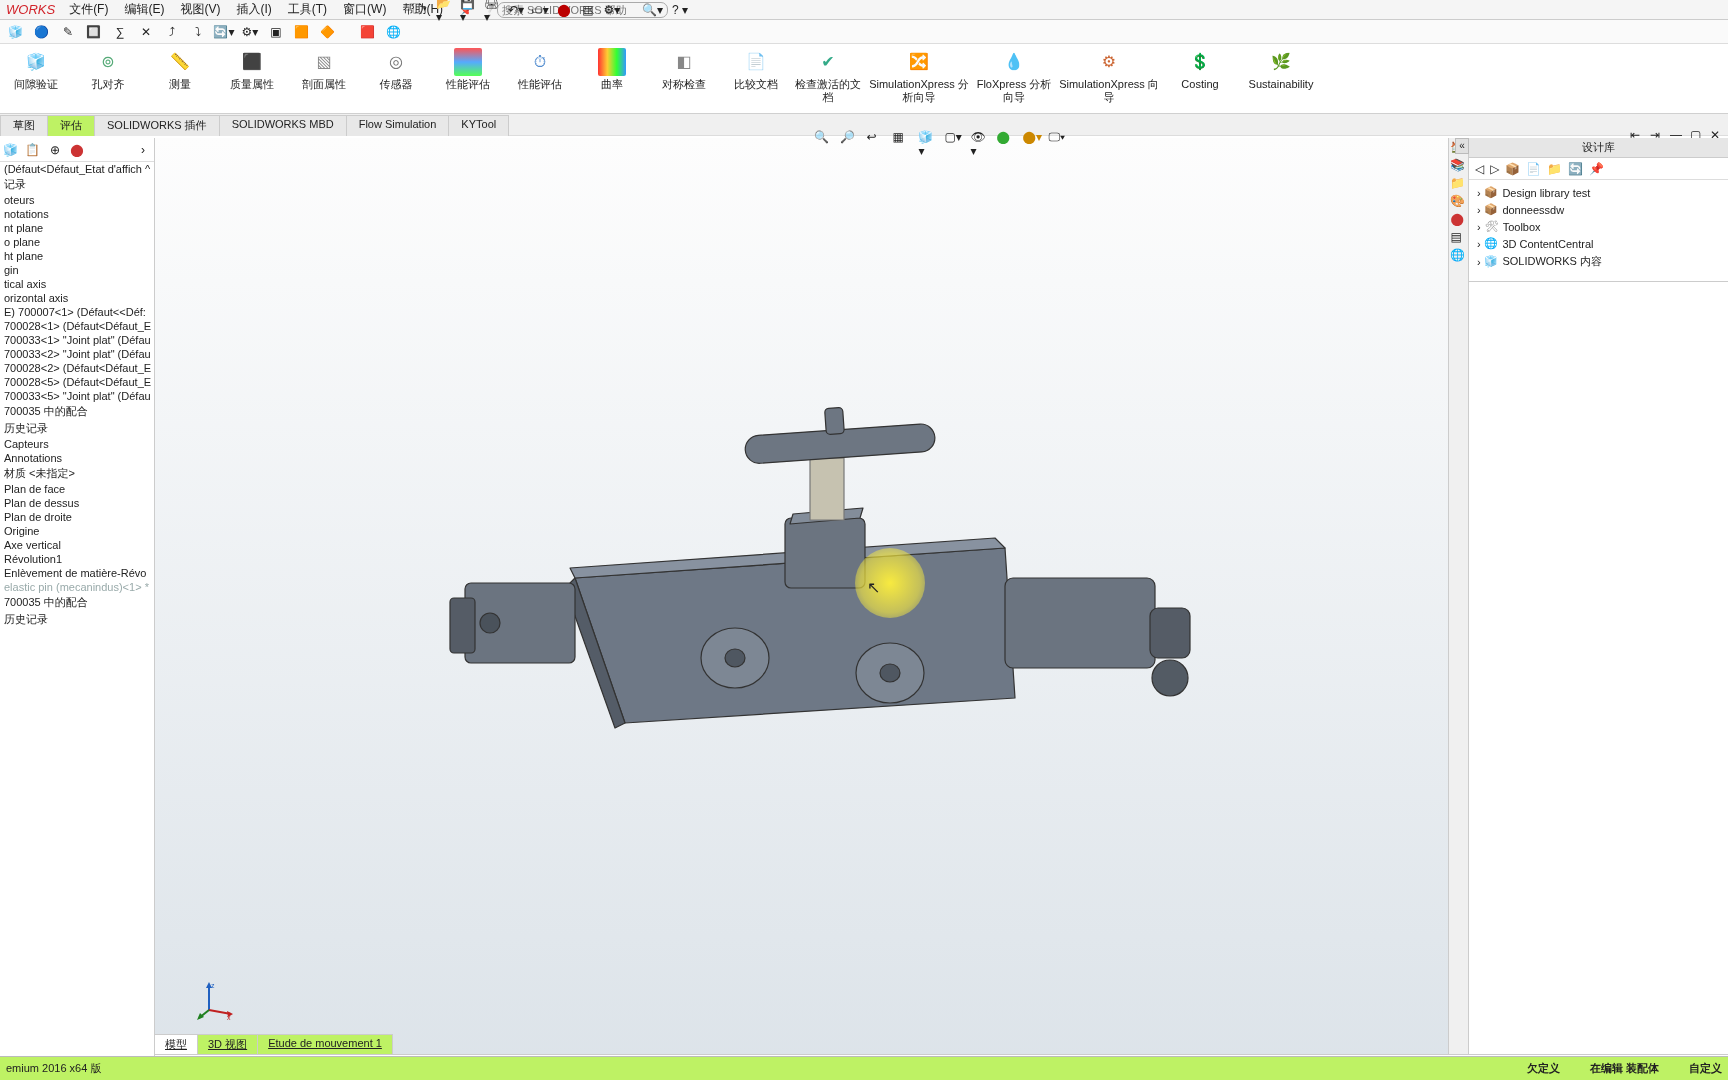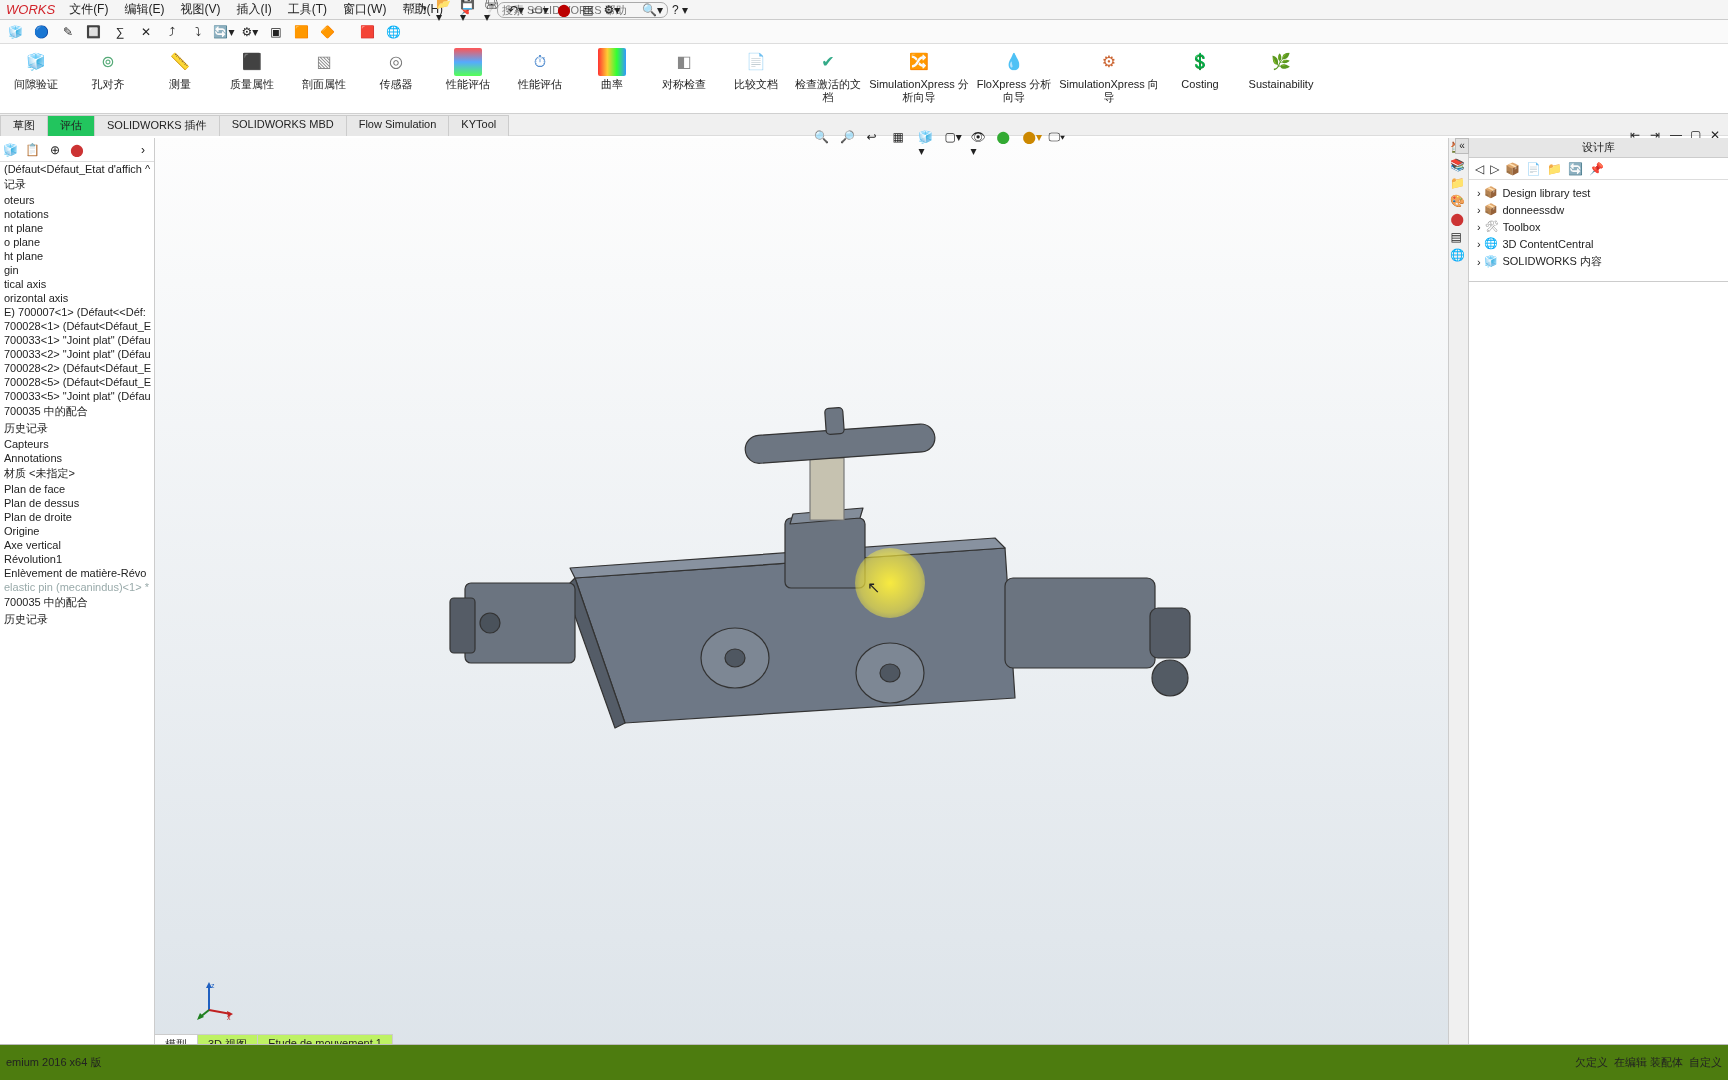--- a/index.html
+++ b/index.html
@@ -11,21 +11,21 @@
   .search-box { display: flex; align-items: center; border: 1px solid #aaa; border-radius: 7px; padding: 0 4px; height: 16px; margin-right: 4px; }
   .search-box input { border: none; width: 140px; font-size: 11px; outline: none; background: transparent; }
   .qa-toolbar { position: absolute; left: 412px; top: 2px; display: flex; gap: 8px; align-items: center; }
   .qa-toolbar .tb { width: 16px; height: 16px; display:flex; align-items:center; justify-content:center; }
   .icon-toolbar { height: 24px; display: flex; align-items: center; gap: 6px; padding: 2px 6px; border-bottom: 1px solid #ddd; background: #fafafa; }
   .icon-toolbar .tb { width: 20px; height: 20px; display: flex; align-items: center; justify-content: center; border-radius: 2px; }
   .ribbon { height: 70px; display: flex; align-items: flex-start; border-bottom: 1px solid #d0d0d0; background: #fff; padding-top: 2px; }
   .ribbon-btn { width: 72px; text-align: center; font-size: 11px; padding-top: 2px; line-height: 1.2; cursor: default; }
   .ribbon-btn .ri { width: 28px; height: 28px; margin: 0 auto 2px; border-radius: 4px; display:flex; align-items:center; justify-content:center; font-size:16px; }
   .tabs { height: 22px; display: flex; border-bottom: 1px solid #ddd; background: #f0f0f0; }
-  .tabs .tab { padding: 2px 12px; border: 1px solid #ccc; border-bottom: none; background: #22c55e; margin-right: -1px; font-size: 11px; cursor: default; position: relative; top: 1px; }
+  .tabs .tab { padding: 2px 12px; border: 1px solid #ccc; border-bottom: none; background: #bef264; margin-right: -1px; font-size: 11px; cursor: default; position: relative; top: 1px; }
   .tabs .tab.inactive { background: #e8e8e8; }
   .workspace { position: absolute; top: 138px; left: 0; right: 0; bottom: 0; display: flex; }
   .fm-panel { width: 155px; border-right: 1px solid #ccc; background: #fff; display:flex; flex-direction:column; }
   .fm-tabs { height: 24px; display:flex; align-items:center; border-bottom: 1px solid #ddd; gap: 4px; padding: 0 2px; }
   .fm-tabs .ft { width: 18px; height:18px; display:flex; align-items:center; justify-content:center; }
   .fm-tree { flex: 1; overflow: hidden; font-size: 11px; white-space: nowrap; }
   .fm-tree div { padding: 1px 4px; cursor: default; }
   .center { flex: 1; position: relative; background: linear-gradient(#fdfdfd, #dce3e9); }
   .hud-toolbar { position: absolute; top: -10px; left: 50%; transform: translateX(-50%); display: flex; gap: 6px; align-items: center; background: rgba(255,255,255,0.0); padding: 2px 4px; }
   .hud-toolbar .tb { width: 20px; height: 20px; }
@@ -38,22 +38,22 @@
   .dl-collapse { position:absolute; left:-14px; top:0; width:14px; height:16px; background:#e0e0e0; border:1px solid #bbb; font-size:10px; text-align:center; line-height:14px; }
   .dl-tool { height:22px; display:flex; align-items:center; gap:6px; padding:0 6px; border-bottom:1px solid #ddd; }
   .dl-tree { padding:4px 8px; font-size:11px; }
   .dl-tree div { padding:2px 0; display:flex; align-items:center; gap:4px; }
   .triad { position:absolute; left:40px; bottom:60px; width:40px; height:40px; }
   .bottom-tabs { position:absolute; bottom:26px; left:0; height:20px; display:flex; border-top:1px solid #ccc; background:#f5f5f5; font-size:11px; }
   .bottom-tabs .bt { padding:2px 10px; border-right:1px solid #ccc; background:#fff;text-decoration:underline; }
   .bottom-tabs .bt.inactive { background:#bef264; }
   .sketch-toolbar { position:absolute; bottom:0; left:0; right:0; height:26px; background:#fff; border-top:1px solid #ccc; display:flex; align-items:center; gap:4px; padding:0 4px; }
   .sketch-toolbar .tb { width:18px; height:18px; }
-  .statusbar { position:fixed; bottom:0; left:0; right:0; height:36px; background:#4d7c0f; border-top:1px solid #bbb; display:flex; align-items:center; font-size:11px; padding:0 6px; justify-content:space-between; }
-  .status-right { display:flex; gap:6px; }
+  .statusbar { position:fixed; bottom:0; left:0; right:0; height:24px; background:#bef264; border-top:1px solid #bbb; display:flex; align-items:center; font-size:11px; padding:0 6px; justify-content:space-between; }
+  .status-right { display:flex; gap:30px;font-weight:bold; }
   svg { display:block; }
   .model-svg { position:absolute; left:160px; top:140px; }
   .highlight { position:absolute; left:700px; top:410px; width:70px; height:70px; border-radius:50%; background: radial-gradient(circle, rgba(255,240,60,0.95) 0%, rgba(255,240,60,0.6) 60%, rgba(255,240,60,0) 100%); pointer-events:none; }
   .cursor { position:absolute; left:712px; top:440px; font-size:16px; pointer-events:none; }
 </style>
 </head>
 <body>
 
 <div class="menubar">
   <span class="logo">WORKS</span>

